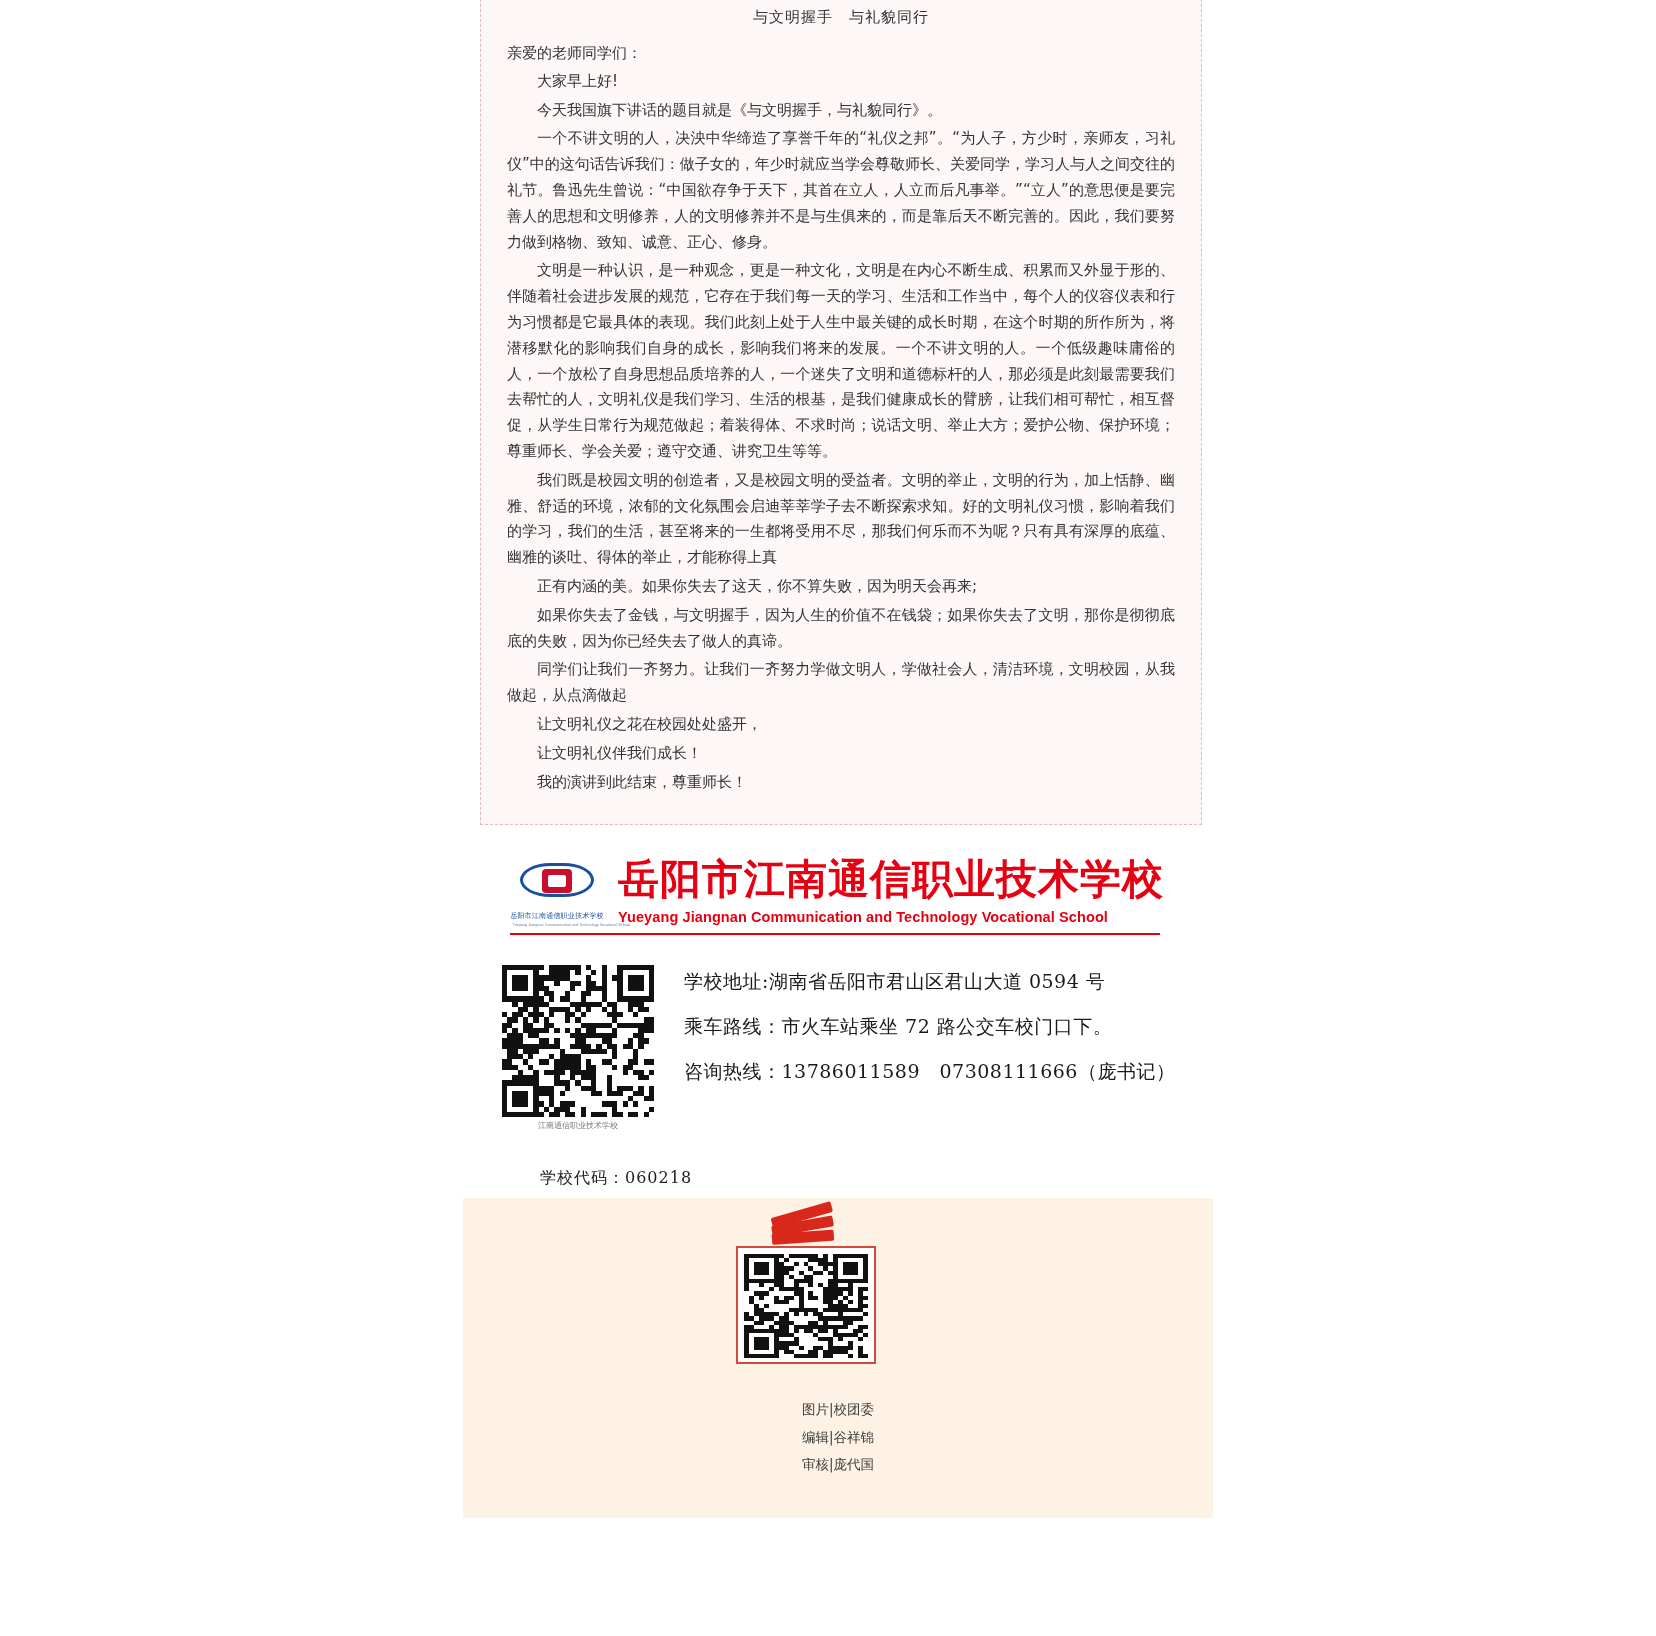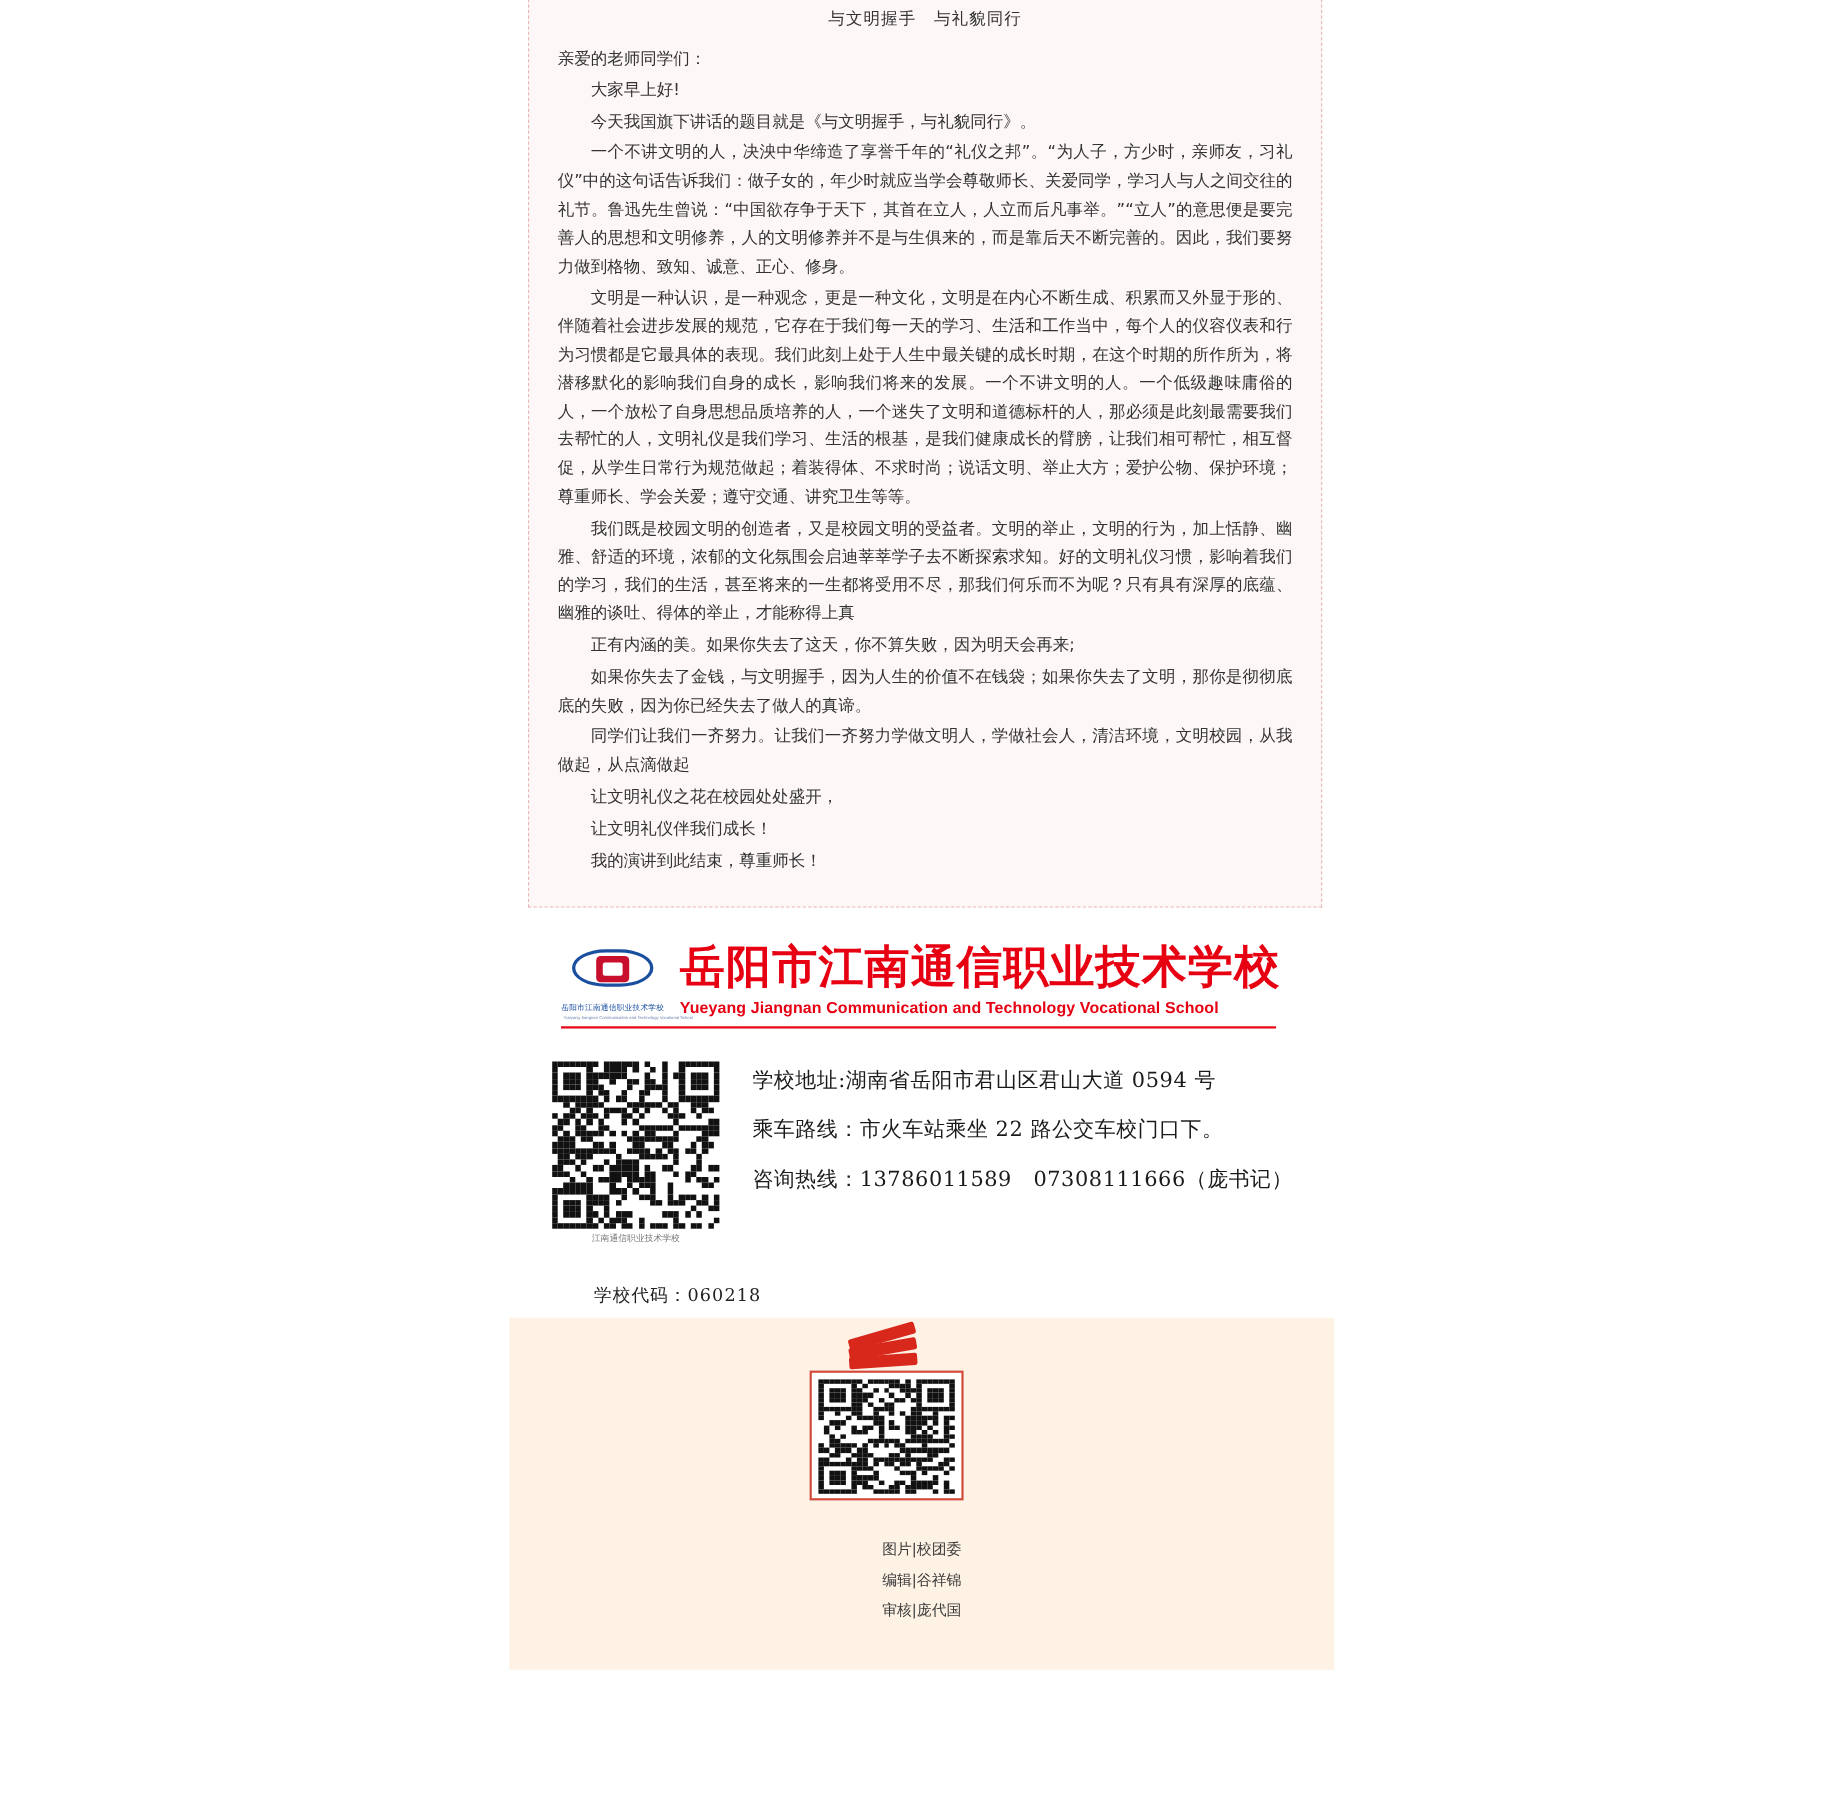--- a/index.html
+++ b/index.html
@@ -717,21 +717,21 @@
           <div class="qr-cell" style="left: 110.069px; top: 146.759px; width: 5.24138px; height: 5.24138px;"></div>
           <div class="qr-cell" style="left: 115.31px; top: 146.759px; width: 5.24138px; height: 5.24138px;"></div>
           <div class="qr-cell" style="left: 125.793px; top: 146.759px; width: 5.24138px; height: 5.24138px;"></div>
           <div class="qr-cell" style="left: 131.034px; top: 146.759px; width: 5.24138px; height: 5.24138px;"></div>
           <div class="qr-cell" style="left: 141.517px; top: 146.759px; width: 5.24138px; height: 5.24138px;"></div>
         </div>
       <div class="qr-caption">江南通信职业技术学校</div>
     </div>
     <div class="contact-lines">
       <div class="contact-line">学校地址:湖南省岳阳市君山区君山大道 0594 号</div>
-      <div class="contact-line">乘车路线：市火车站乘坐 22 路公交车校门口下。</div>
+      <div class="contact-line">乘车路线：市火车站乘坐 72 路公交车校门口下。</div>
       <div class="contact-line">咨询热线：13786011589　07308111666（庞书记）</div>
     </div>
   </div>
 </div>
 
 <div class="school-code">学校代码：060218</div>
 <div class="welcome-line">岳阳市江南通信职业技术学校欢迎您</div>
 
 <div class="footer-panel">
   <div class="banner-flags">

